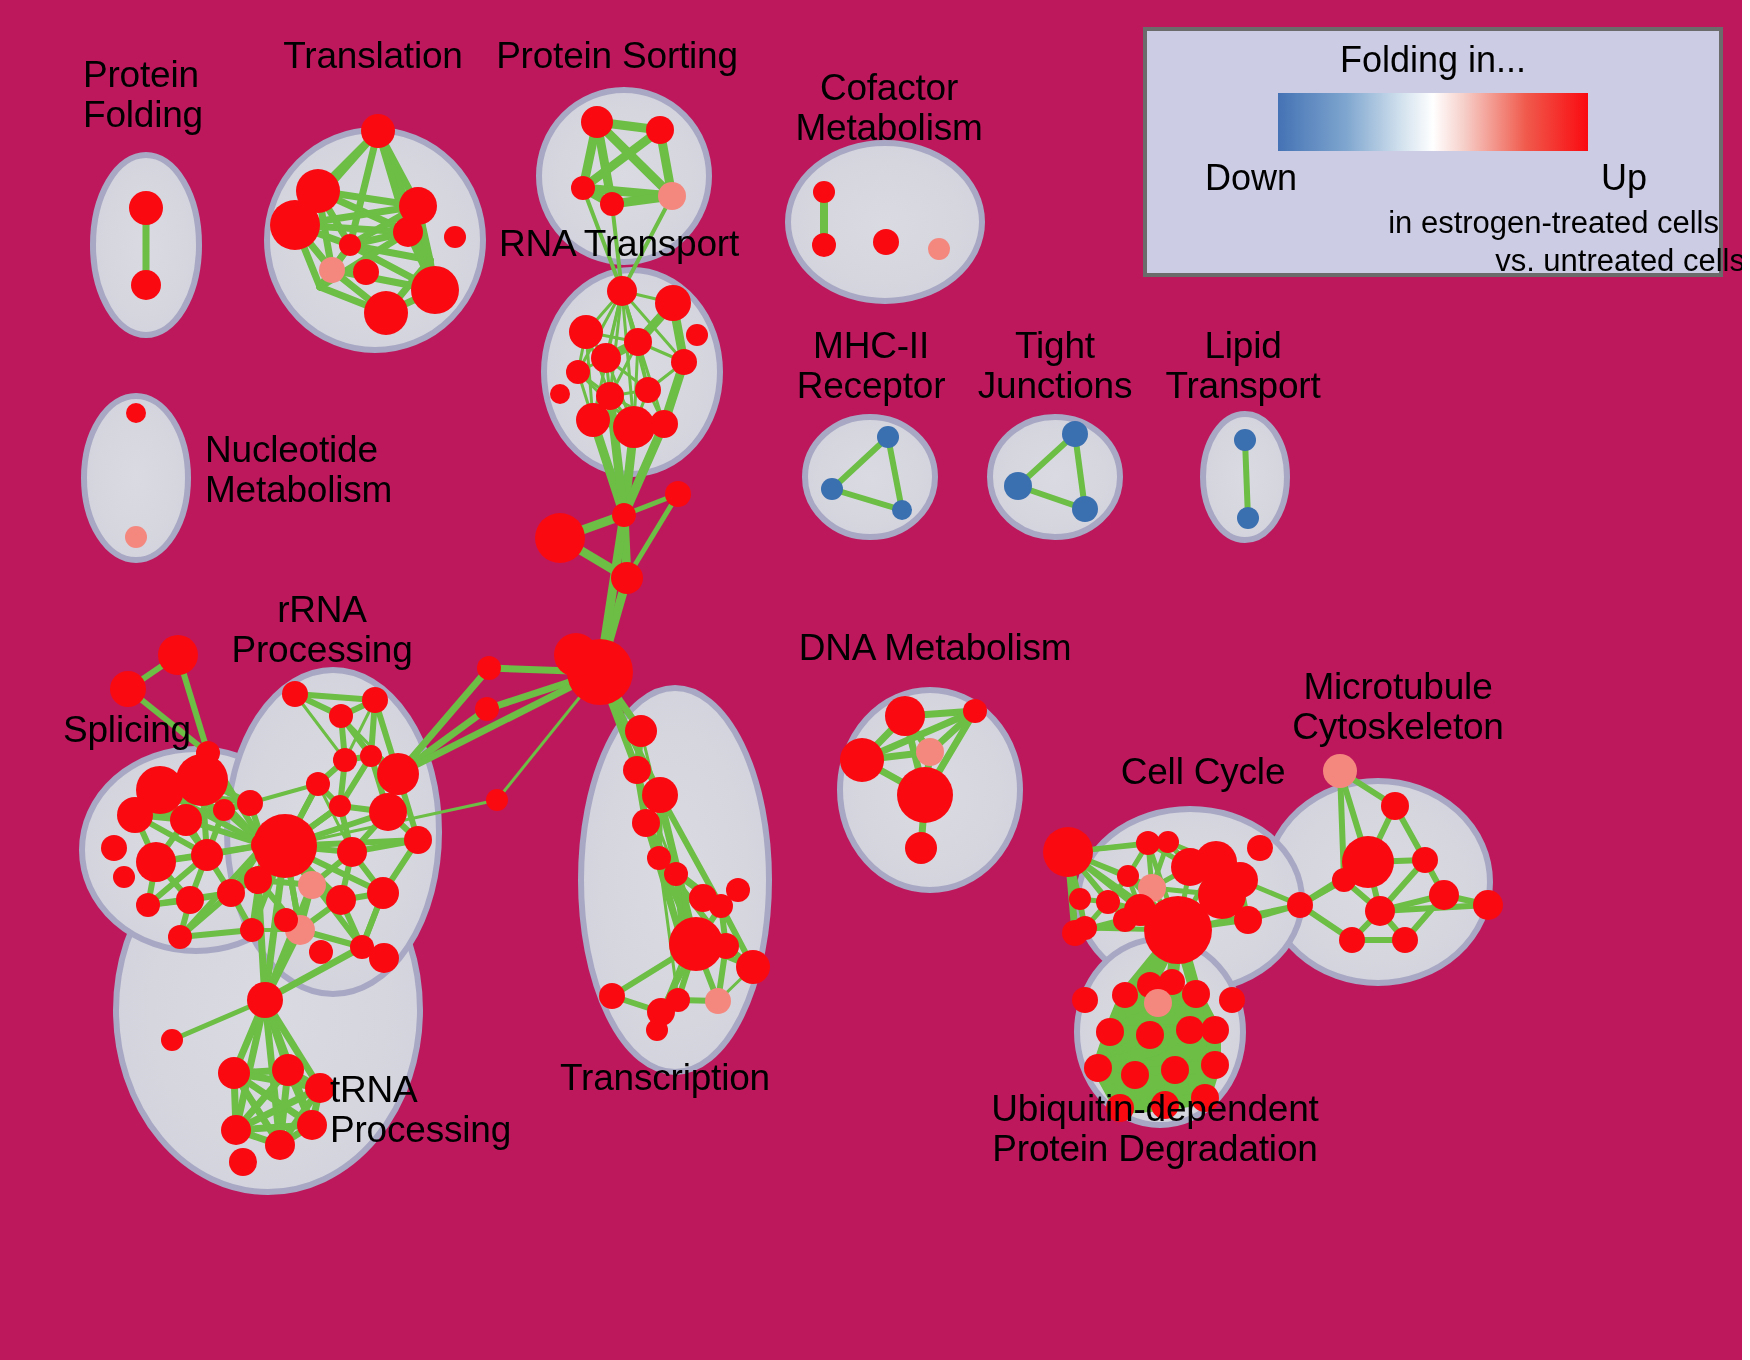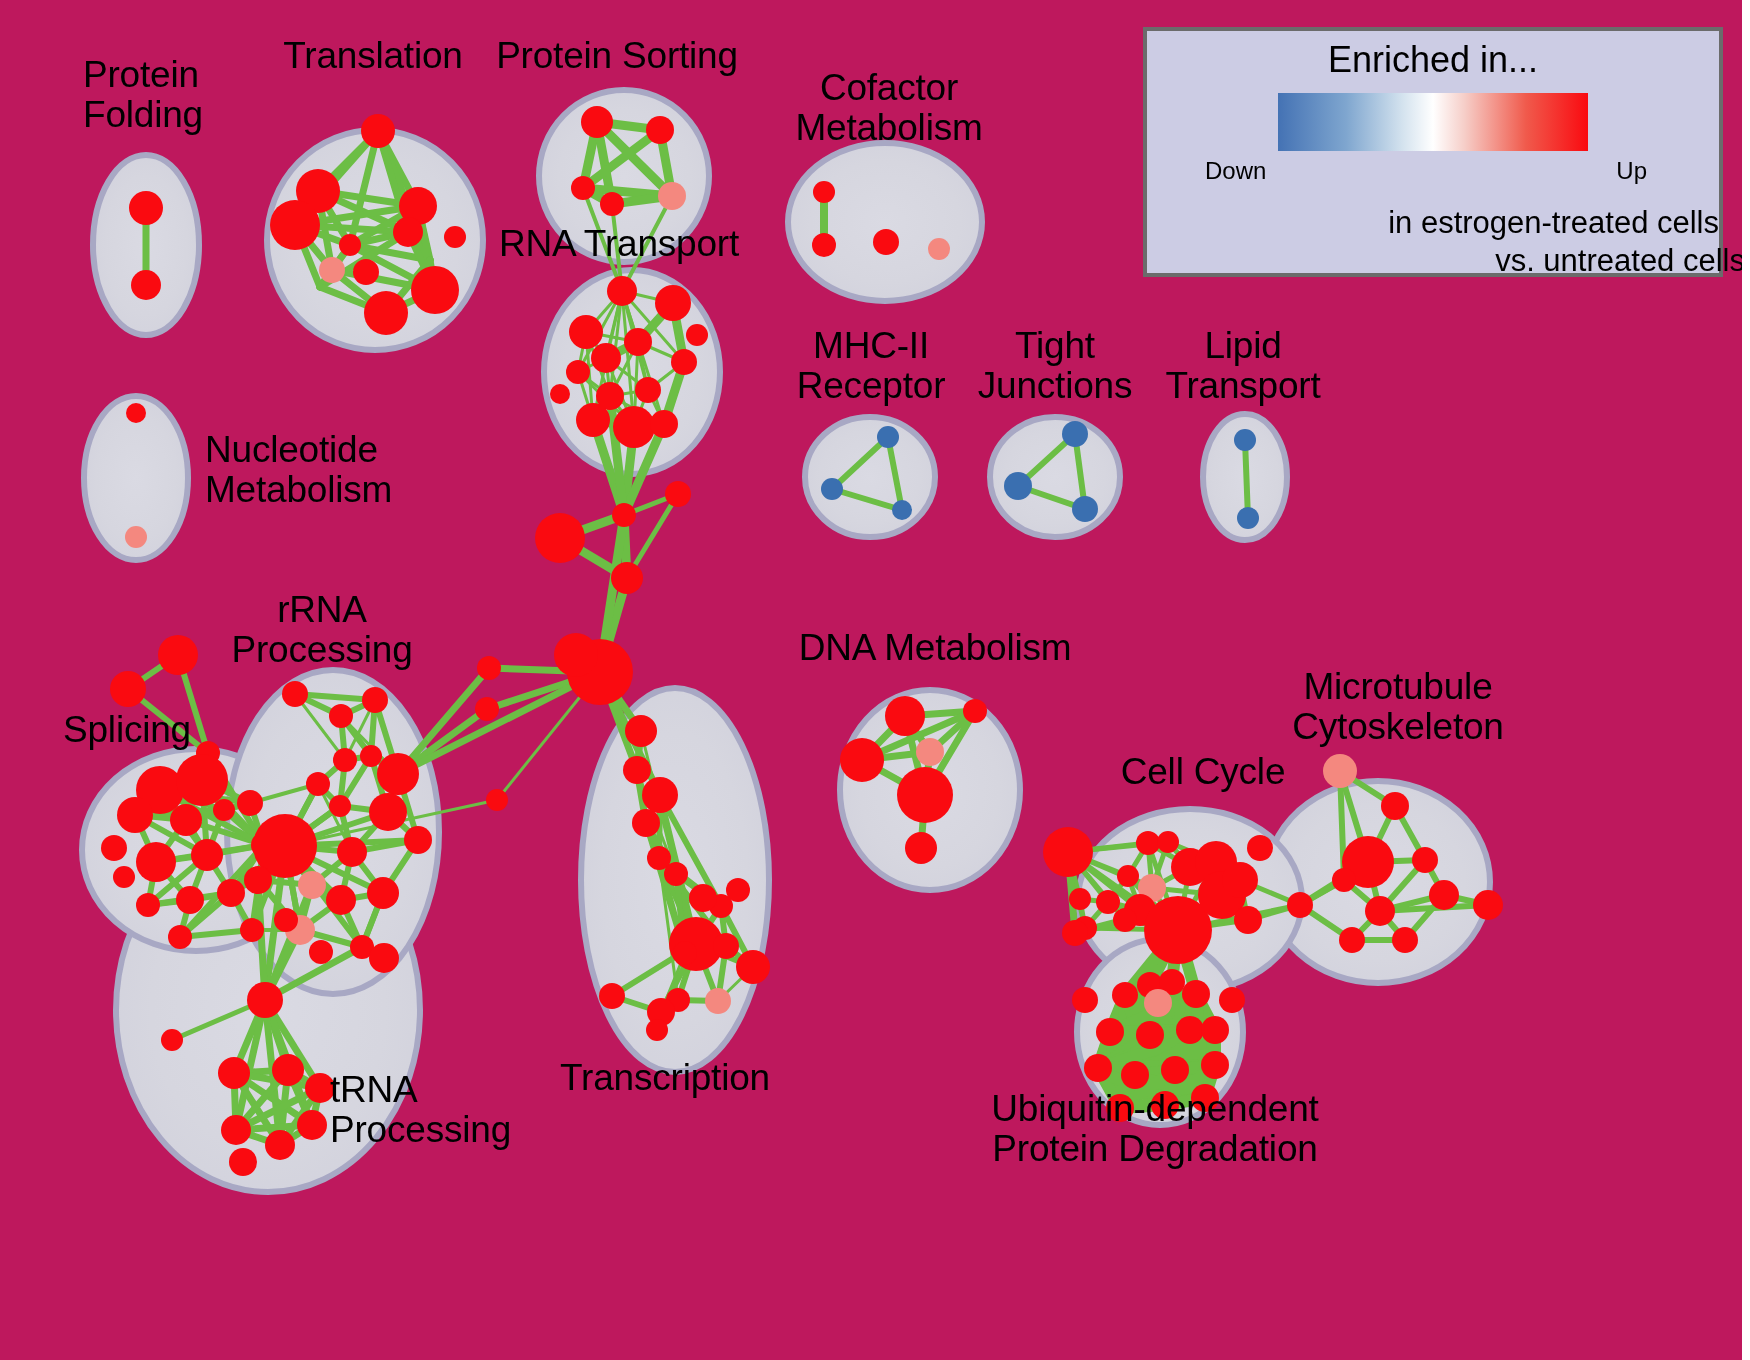--- a/index.html
+++ b/index.html
@@ -37,21 +37,21 @@
   #legend-title{
     position:absolute;left:0;top:8px;width:100%;
     text-align:center;font-size:36px;color:#000;
   }
   #legend-bar{
     position:absolute;left:50%;transform:translateX(-50%);
     top:62px;width:310px;height:58px;
     background:linear-gradient(to right,#4472b4 0%,#7fa6cf 22%,#d3e2ee 40%,#ffffff 50%,#f6cfc9 60%,#f05a4c 80%,#fa0a10 100%);
   }
   .legend-end{
-    position:absolute;top:126px;font-size:24px;color:#000;
+    position:absolute;top:126px;font-size:36px;color:#000;
   }
   #legend-down{left:58px;}
   #legend-up{right:72px;margin-left:44px;}
   .legend-sub{
     position:absolute;left:0;width:100%;text-align:right;
     font-size:31px;color:#000;
   }
   #legend-sub1{top:174px;}
   #legend-sub2{top:212px;margin-left:26px;}
 </style>
@@ -857,21 +857,21 @@
 Processing</div>
   <div class="cluster-label c" style="left:665px; top:1058px;">Transcription</div>
   <div class="cluster-label c" style="left:935px; top:628px;">DNA Metabolism</div>
   <div class="cluster-label c" style="left:1203px;top:752px;">Cell Cycle</div>
   <div class="cluster-label c" style="left:1398px;top:667px;">Microtubule
 Cytoskeleton</div>
   <div class="cluster-label c" style="left:1155px;top:1089px;">Ubiquitin-dependent
 Protein Degradation</div>
 
   <div id="legend">
-    <div id="legend-title">Enriched in...</div>
+    <div id="legend-title">Folding in...</div>
     <div id="legend-bar"></div>
     <div class="legend-end" id="legend-down">Down</div>
     <div class="legend-end" id="legend-up">Up</div>
     <div class="legend-sub" id="legend-sub1">in estrogen-treated cells</div>
     <div class="legend-sub" id="legend-sub2">vs. untreated cells</div>
   </div>
 
 </div>
 
 </body></html>

